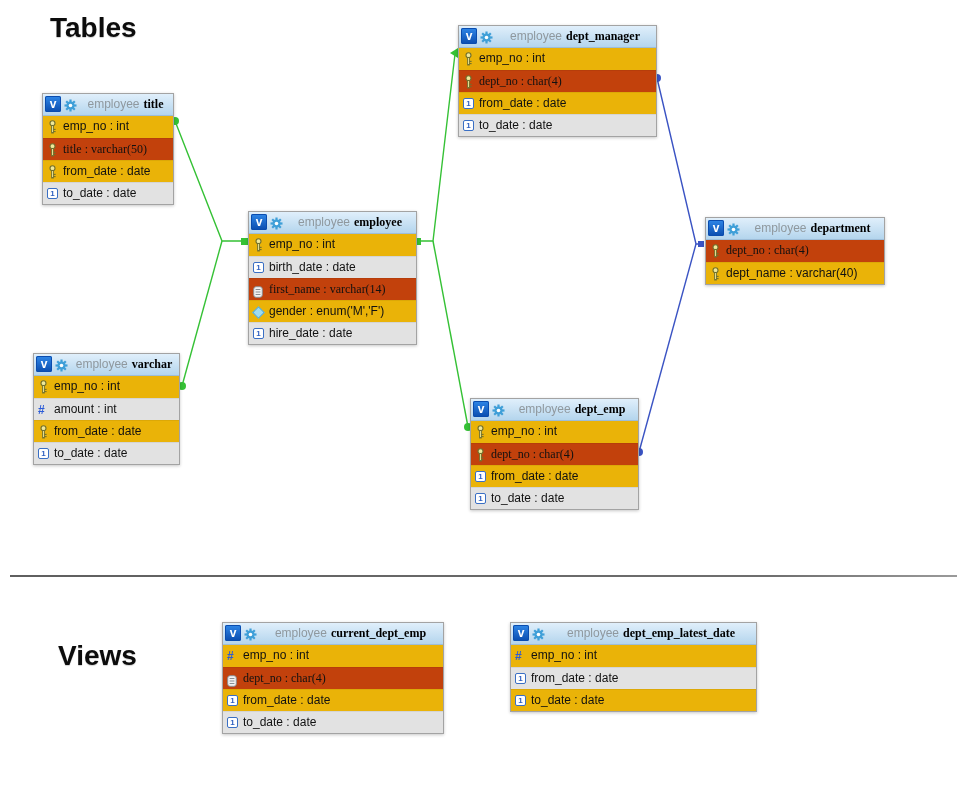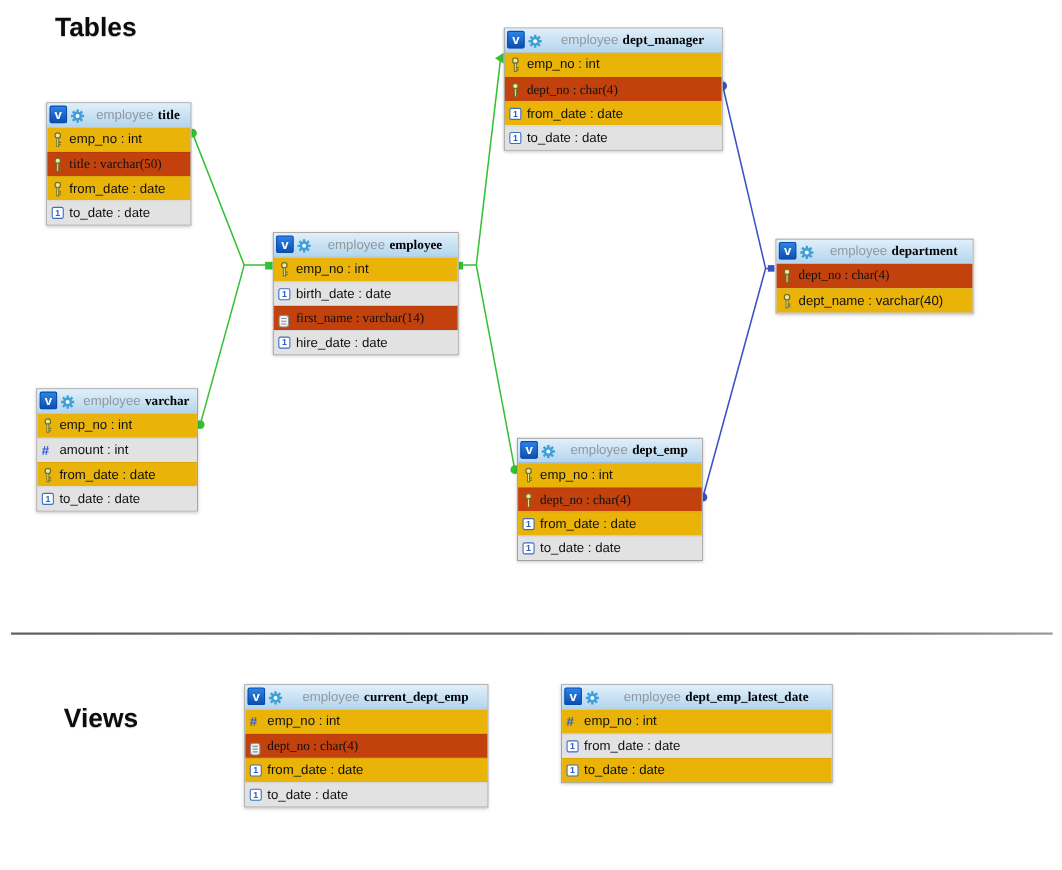--- a/index.html
+++ b/index.html
@@ -1,18 +1,18 @@
 <!DOCTYPE html>
 <html><head>
 <meta charset="utf-8">
 <style>
   html,body{margin:0;padding:0;background:#ffffff;}
   .canvas{position:relative;width:965px;height:791px;background:#ffffff;
           font-family:"Liberation Sans",sans-serif;overflow:hidden;}
-  .heading{position:absolute;font-weight:bold;font-size:24px;color:#0c0c0c;
+  .heading{position:absolute;font-weight:bold;font-size:28px;color:#0c0c0c;
            text-shadow:0 1px 1px rgba(0,0,0,.18);}
   #tables-heading{left:50px;top:12px;}
   #views-heading{left:58px;top:640px;text-align:center;}
   .divider{position:absolute;left:10px;top:575px;width:947px;height:2px;
            background:linear-gradient(90deg,#5f5f5f 0%,#6e6e6e 80%,#9a9a9a 100%);}
   svg.links{position:absolute;left:0;top:0;z-index:1;pointer-events:none;}
   .entity{position:absolute;z-index:2;background:#ffffff;border:1px solid #a3a3a3;
           box-shadow:0 1px 3px rgba(0,0,0,.22);font-size:12px;color:#111;}
   .hdr{position:relative;box-sizing:border-box;height:22px;line-height:21px;
        background:linear-gradient(#e0effb,#b4d5ed);border-bottom:1px solid #9dbdd8;
@@ -164,20 +164,21 @@
             <line x1="5.4" y1="9.4" x2="7.6" y2="9.4" stroke="#6f6f2d" stroke-width="1.1"></line>
             <line x1="5.4" y1="11.6" x2="7.6" y2="11.6" stroke="#6f6f2d" stroke-width="1.1"></line>
           </svg></span><span class="clabel">emp_no : int</span></div>
       <div class="row grey"><span class="col-icon icon-date">1</span><span class="clabel">birth_date : date</span></div>
       <div class="row pink"><span class="col-icon icon-text"><svg width="10" height="12" viewBox="0 0 10 12">
             <rect x="0.7" y="0.7" width="8.6" height="10.6" rx="2.4" fill="#f2f2f2" stroke="#8a8f94" stroke-width="1"></rect>
             <line x1="2.6" y1="3.5" x2="7.4" y2="3.5" stroke="#8a8f94" stroke-width="1"></line>
             <line x1="2.6" y1="6" x2="7.4" y2="6" stroke="#8a8f94" stroke-width="1"></line>
             <line x1="2.6" y1="8.5" x2="7.4" y2="8.5" stroke="#8a8f94" stroke-width="1"></line>
           </svg></span><span class="clabel">first_name : varchar(14)</span></div>
+      <div class="row white"><span class="col-icon icon-enum"></span><span class="clabel">gender : enum('M','F')</span></div>
       <div class="row grey"><span class="col-icon icon-date">1</span><span class="clabel">hire_date : date</span></div>
     </div>
   <div class="entity" style="left:458px;top:25px;width:197px;">
       <div class="hdr">
         <span class="badge">v</span>
         <span class="gear"><svg width="13" height="13" viewBox="0 0 13 13">
             <g stroke="#3f9fd8" stroke-width="2.2">
               <line x1="6.5" y1="0.5" x2="6.5" y2="12.5"></line>
               <line x1="0.5" y1="6.5" x2="12.5" y2="6.5"></line>
               <line x1="2.2" y1="2.2" x2="10.8" y2="10.8"></line>

